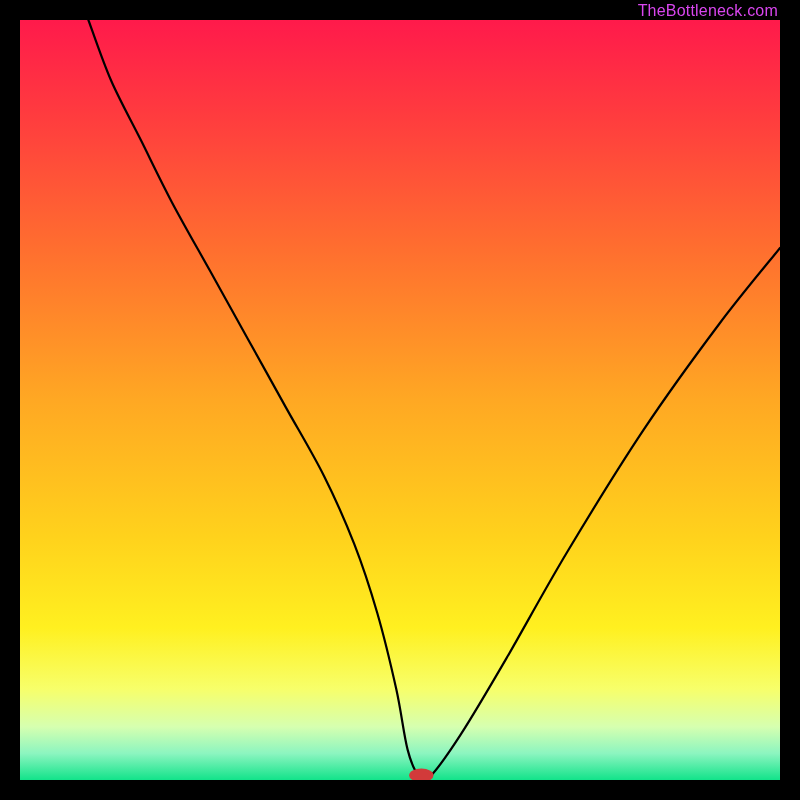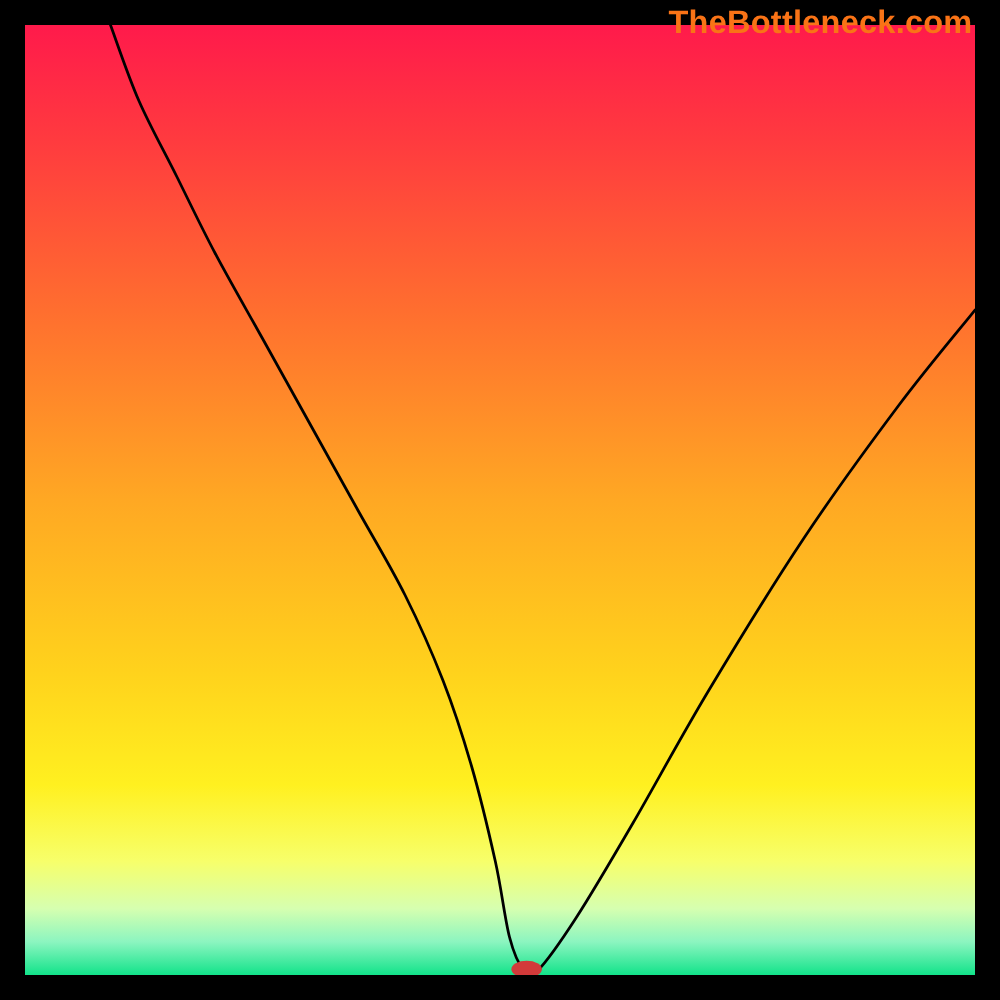--- a/index.html
+++ b/index.html
@@ -23,23 +23,23 @@
     position: absolute;
     left: 0;
     top: 0;
     width: 760px;
     height: 760px;
   }
   .watermark {
     position: absolute;
     top: 2px;
     right: 22px;
-    color: #f97316;
-    font-size: 26px;
-    font-weight: 700;
+    color: #d946ef;
+    font-size: 16px;
+    font-weight: 400;
     letter-spacing: 0.2px;
   }
   svg { display: block; }
 </style>
 </head>
 <body>
 
 <div class="chart-frame">
   <svg class="plot-area" viewBox="0 0 760 760" width="760" height="760" preserveAspectRatio="none">
     <defs>

